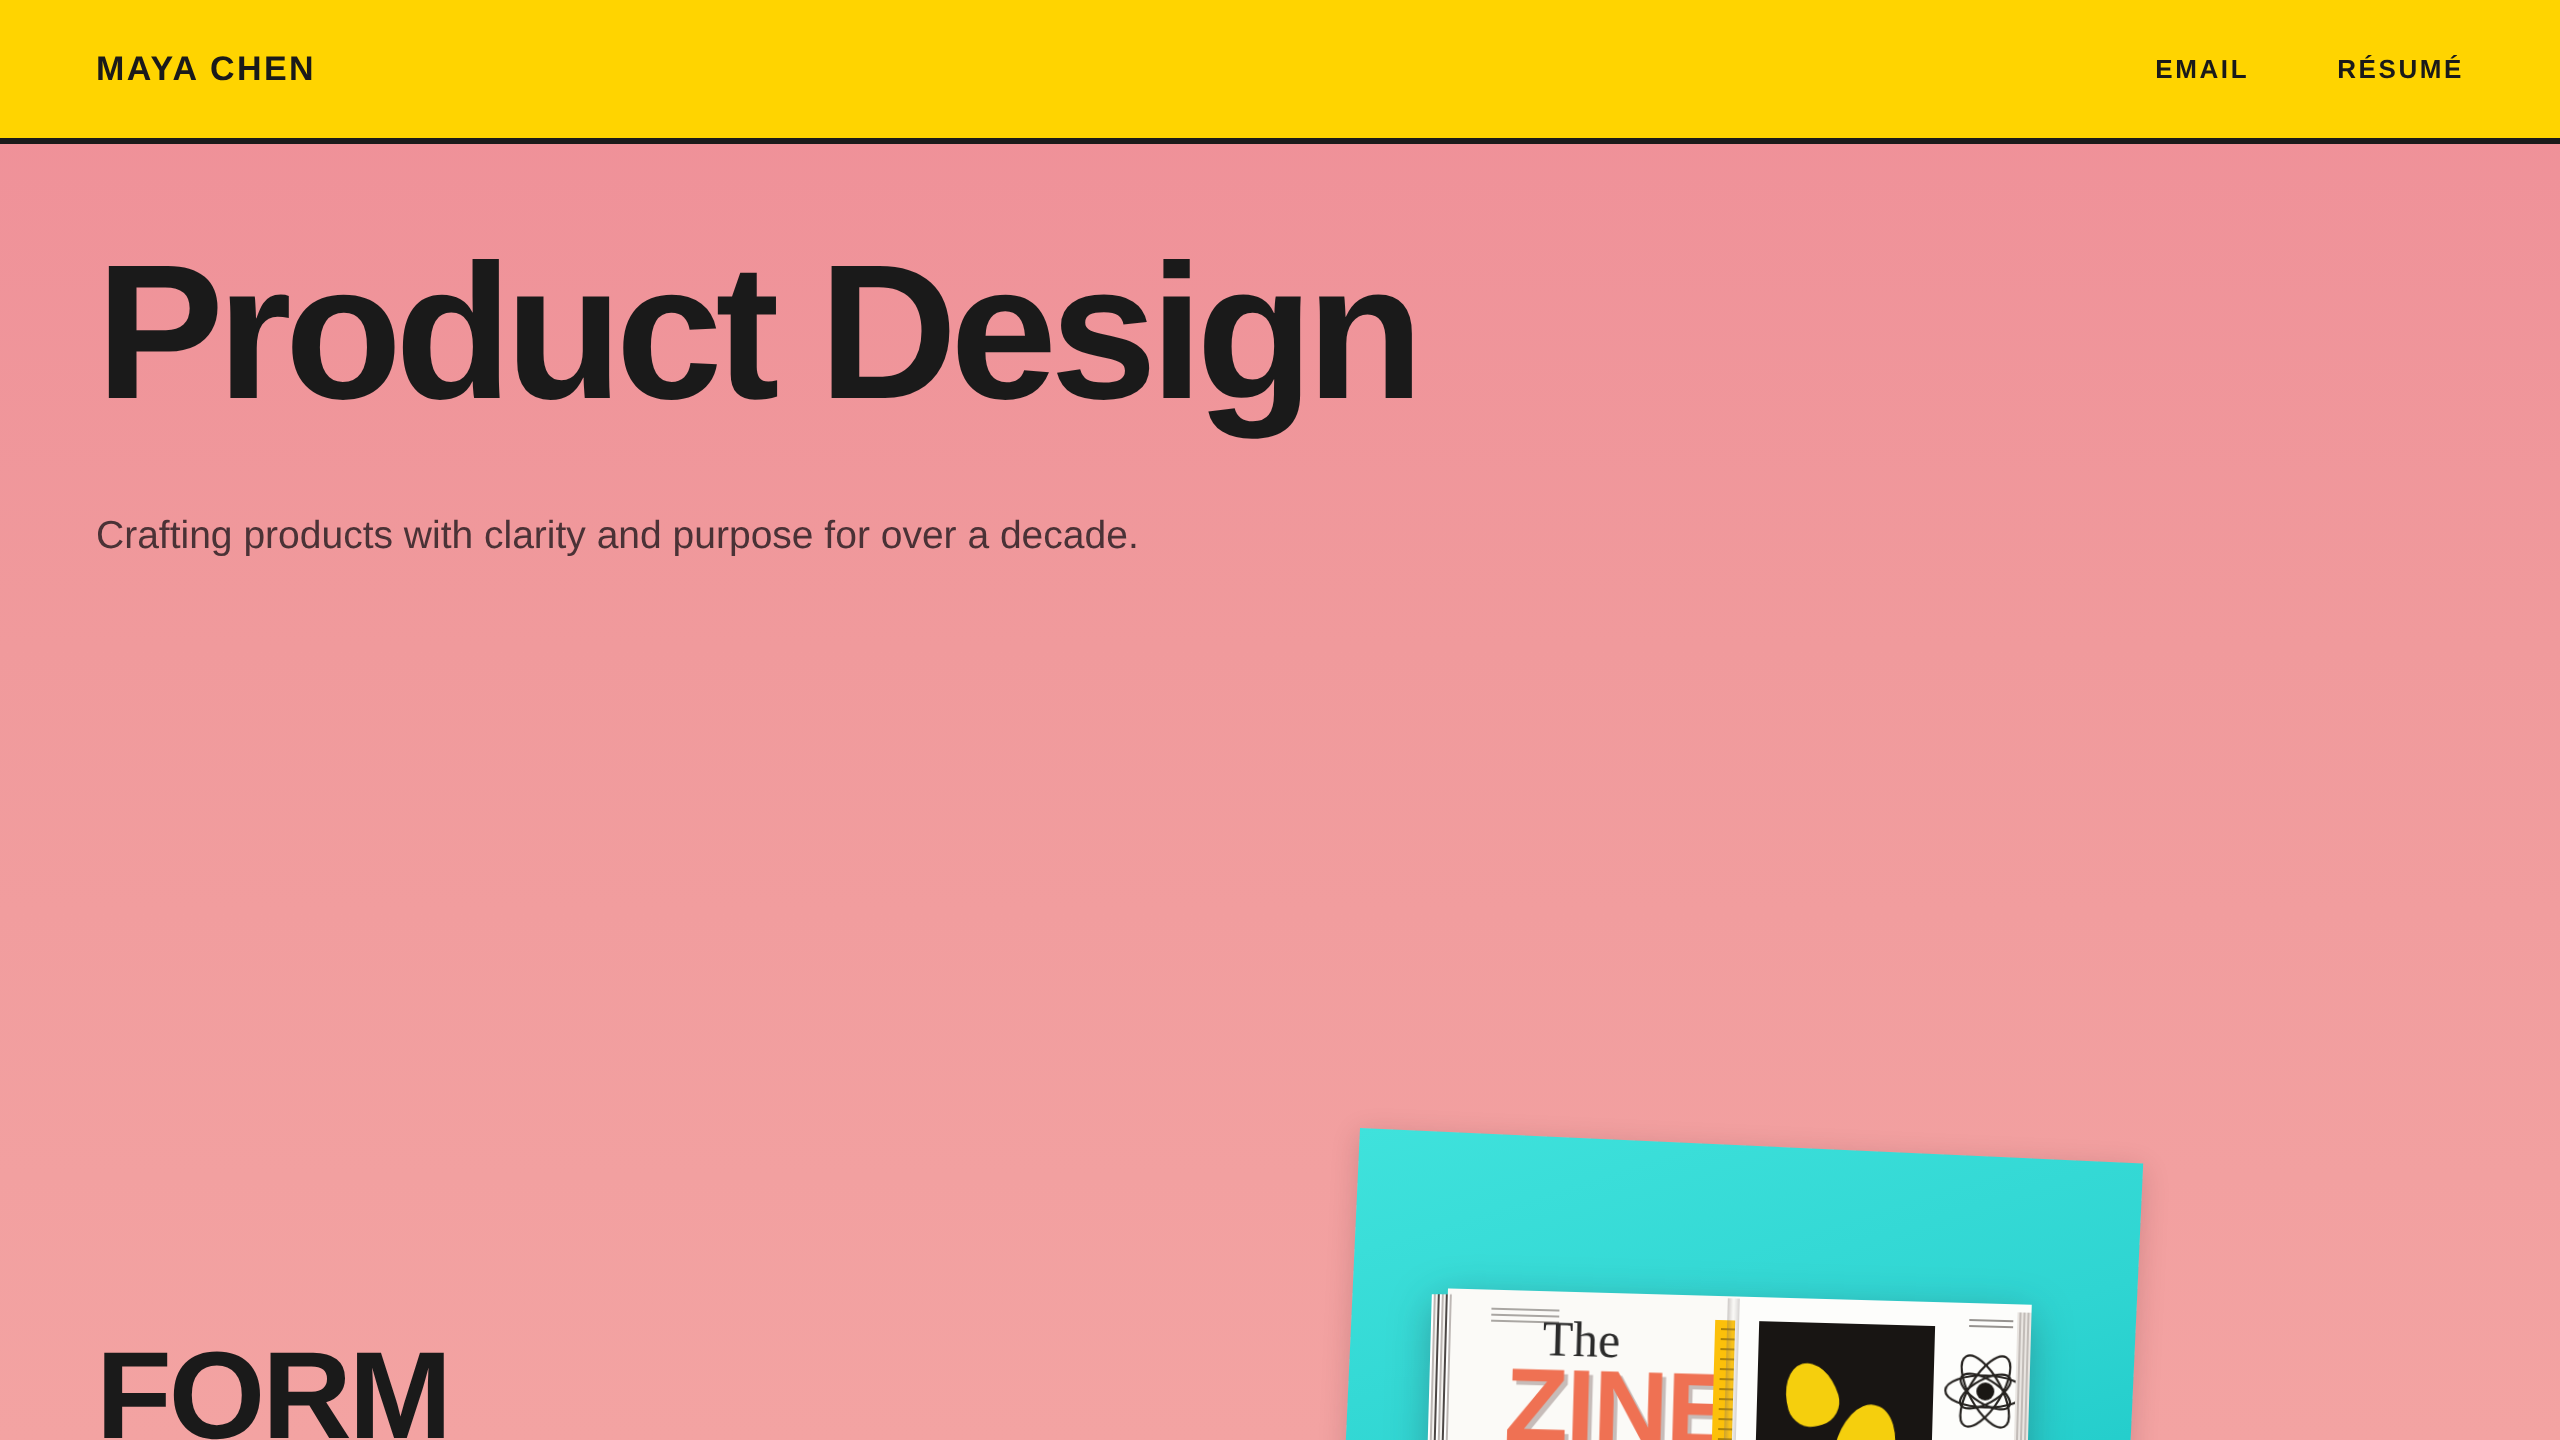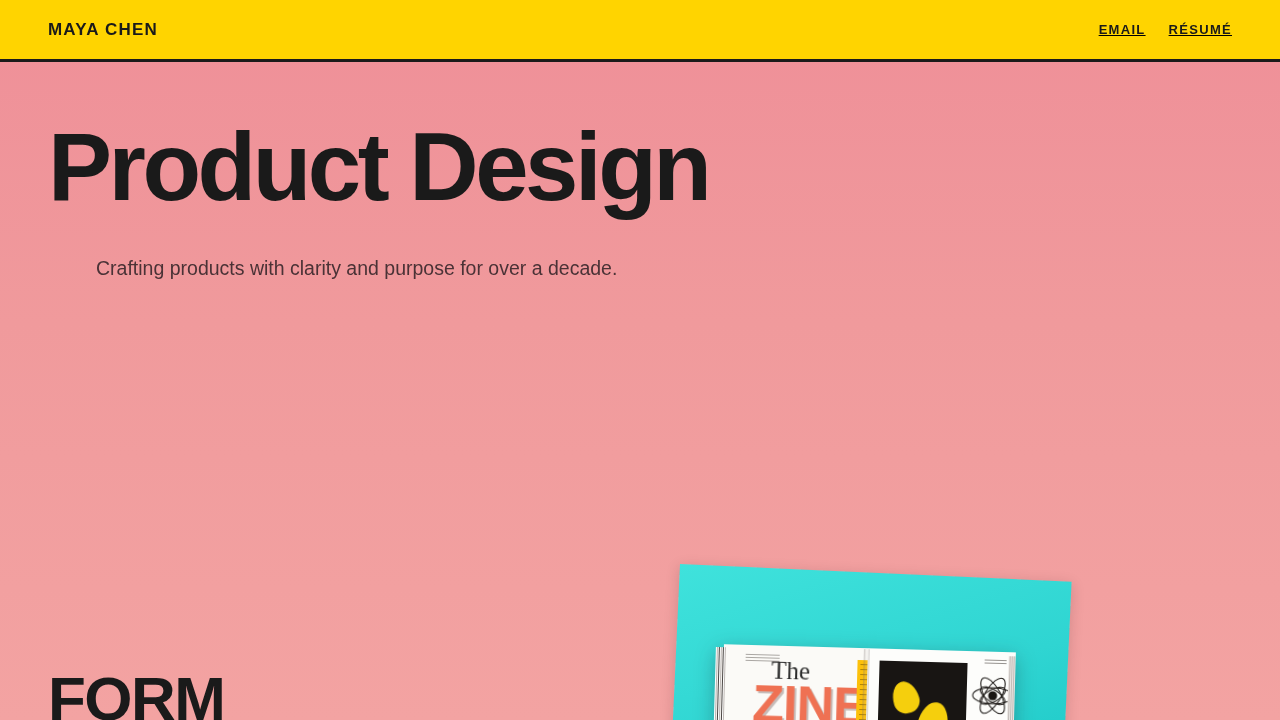--- a/index.html
+++ b/index.html
@@ -13,33 +13,33 @@
   #page {
     position:relative;
     width:1280px; height:720px;
     background:linear-gradient(180deg,#ef8f98 0%, #f09a9c 45%, #f3a3a2 100%);
     overflow:hidden;
   }
 
   
   #site-header {
     position:absolute; top:0; left:0;
-    width:1280px; height:62px;
+    width:1280px; height:72px;
     background:#ffd400;
     border-bottom:3px solid #1a1a1a;
     display:flex; align-items:center;
     padding:0 48px;
     z-index:40;
   }
   #brand {
     font-size:17px; font-weight:bold;
     letter-spacing:1.2px; color:#1a1a1a;
     white-space:nowrap;
   }
-  #nav { margin-left:auto; display:flex; align-items:center; gap:23px;text-decoration:underline; }
+  #nav { margin-left:auto; display:flex; align-items:center; gap:44px; }
   .nav-link {
     font-size:13px; font-weight:bold;
     letter-spacing:1.3px; color:#1a1a1a;
     text-decoration:none; white-space:nowrap;
     cursor:pointer;
   }
 
   
   #hero { position:absolute; top:60px; left:0; width:1280px; z-index:20; }
 
@@ -53,21 +53,21 @@
   }
   .headline-line { display:block; white-space:nowrap; }
   #amp { color:#3f2c2c; }
 
   #subtitle {
     padding-left:48px; padding-top:38px;
     font-size:19.5px;
     line-height:1.67;
     color:#4a3236;
   }
-  .sub-line { display:block; white-space:nowrap;margin-left:48px; }
+  .sub-line { display:block; white-space:nowrap; }
 
   
   #section-word {
     position:absolute;
     left:48px; top:668px;
     font-size:62px; font-weight:bold;
     letter-spacing:-1.5px;
     line-height:1;
     color:#1a1a1a;
     z-index:25;

